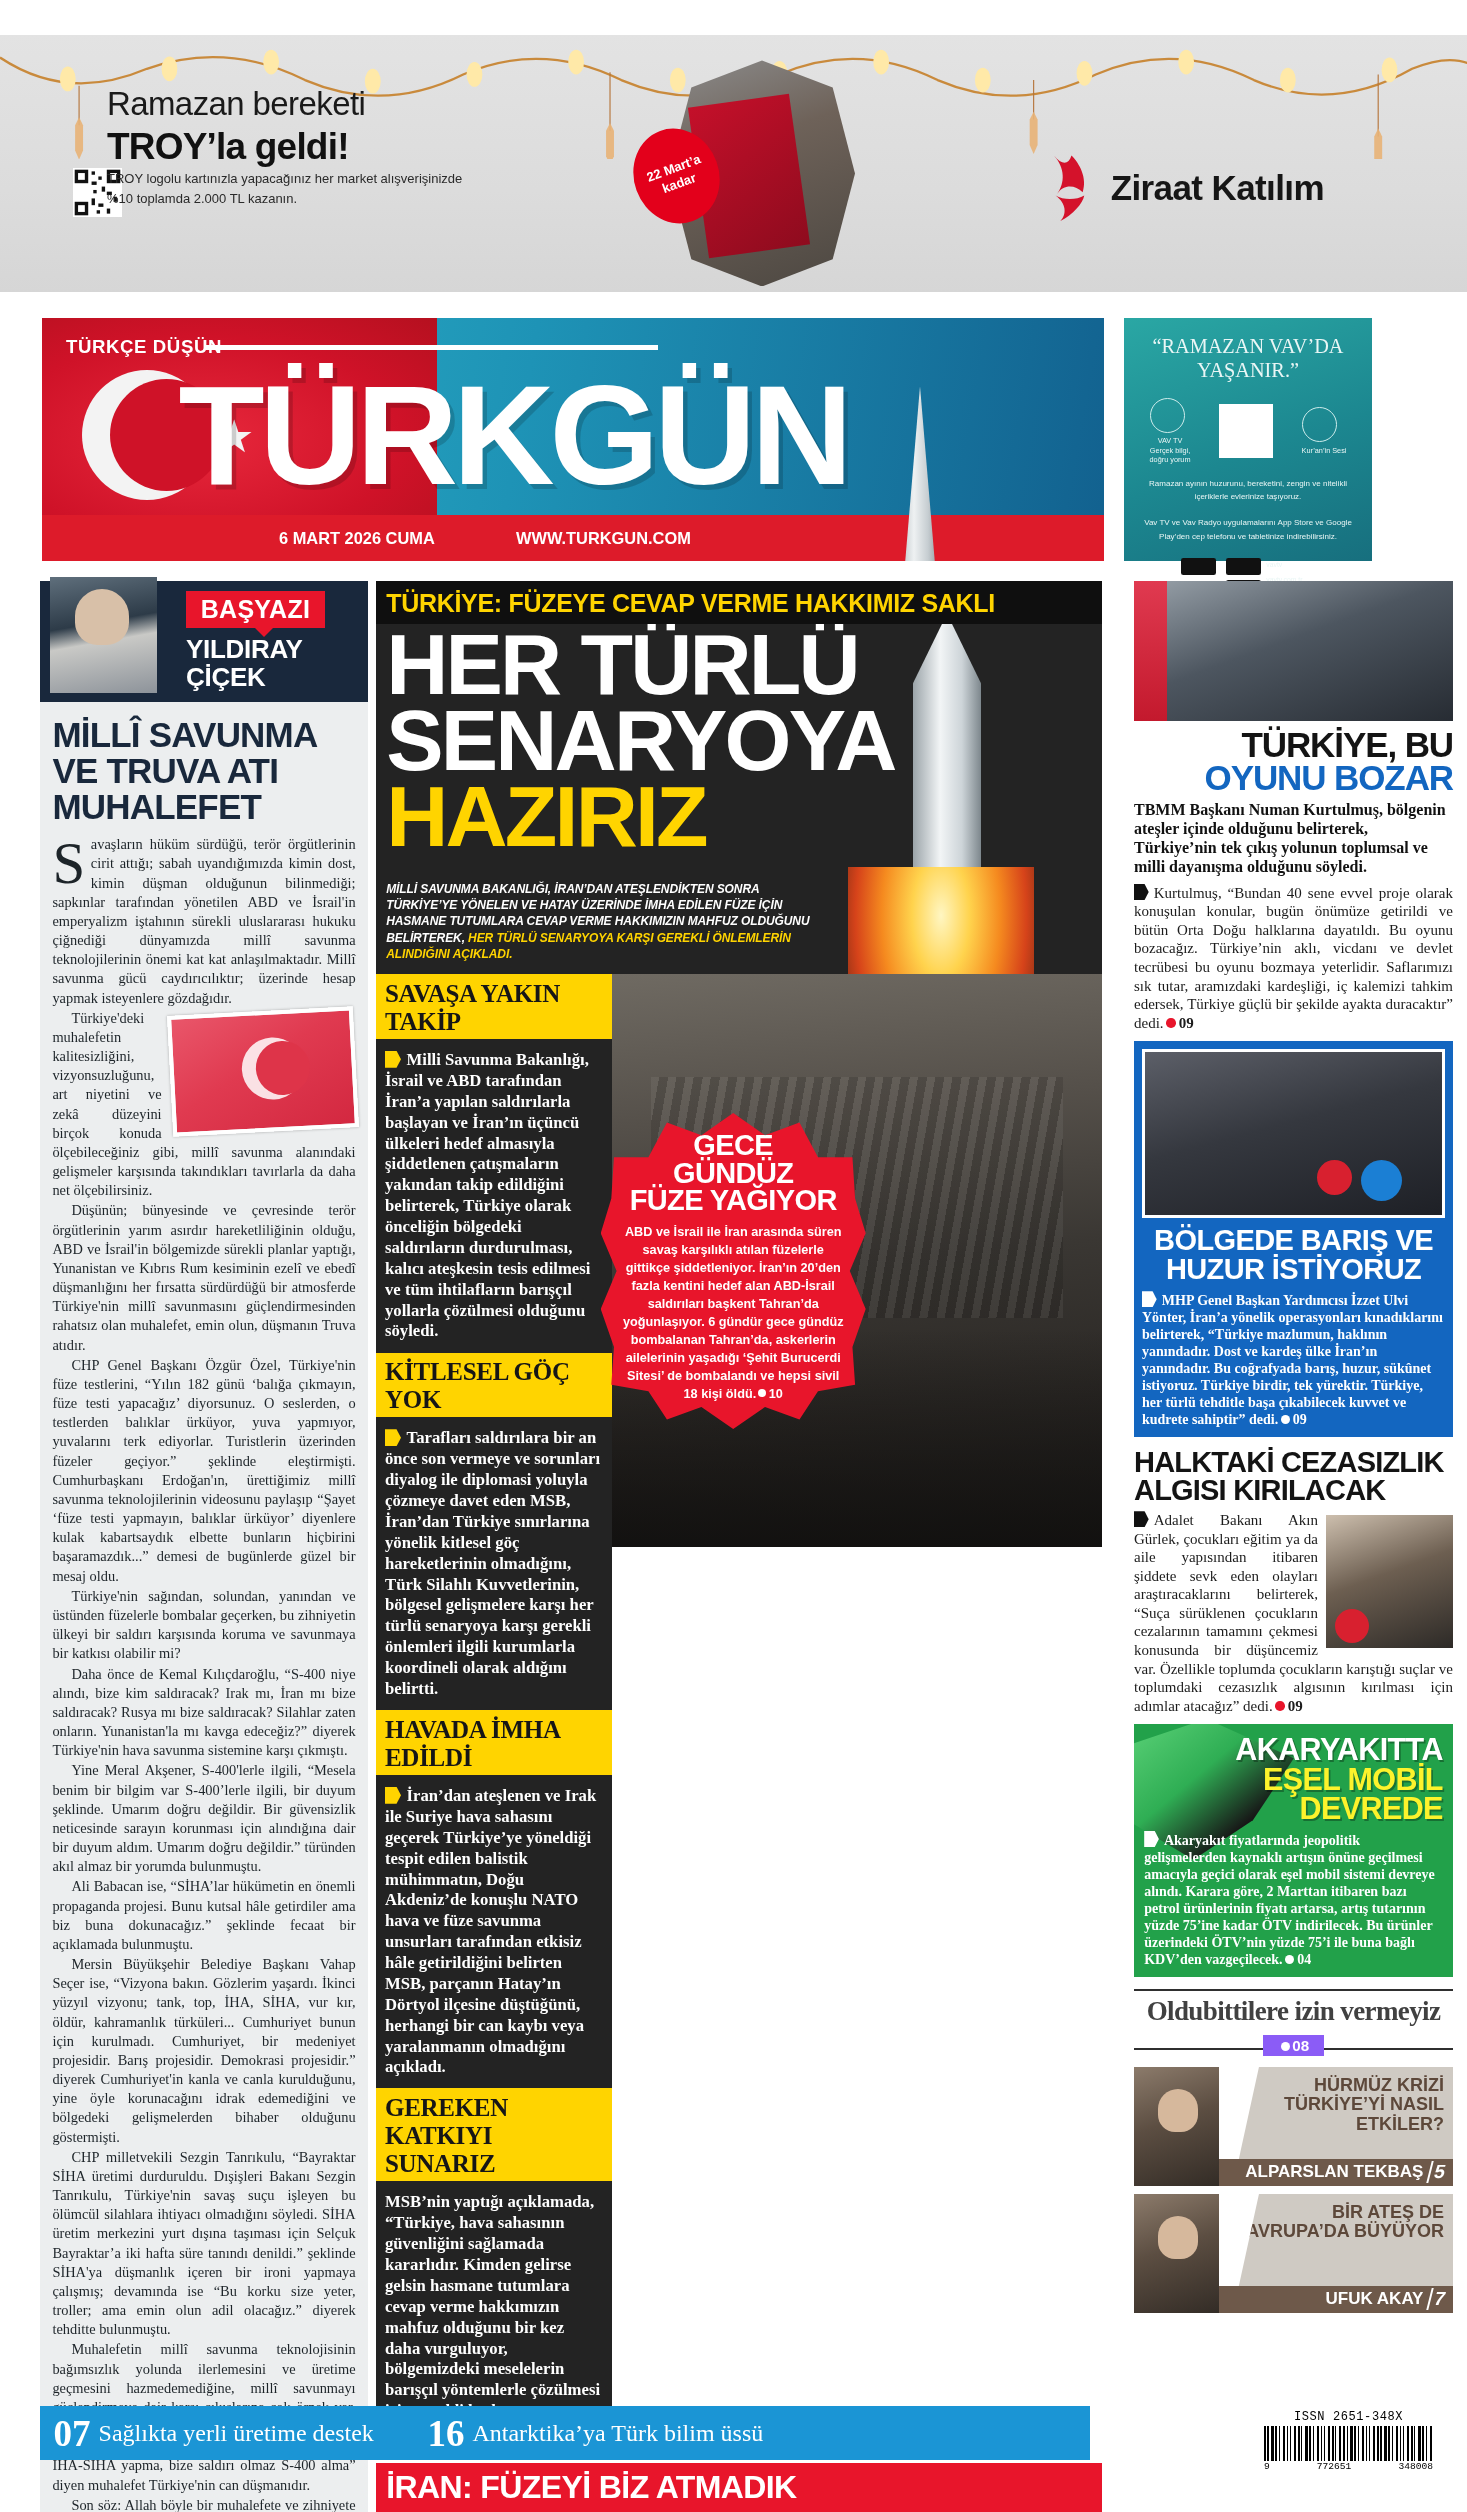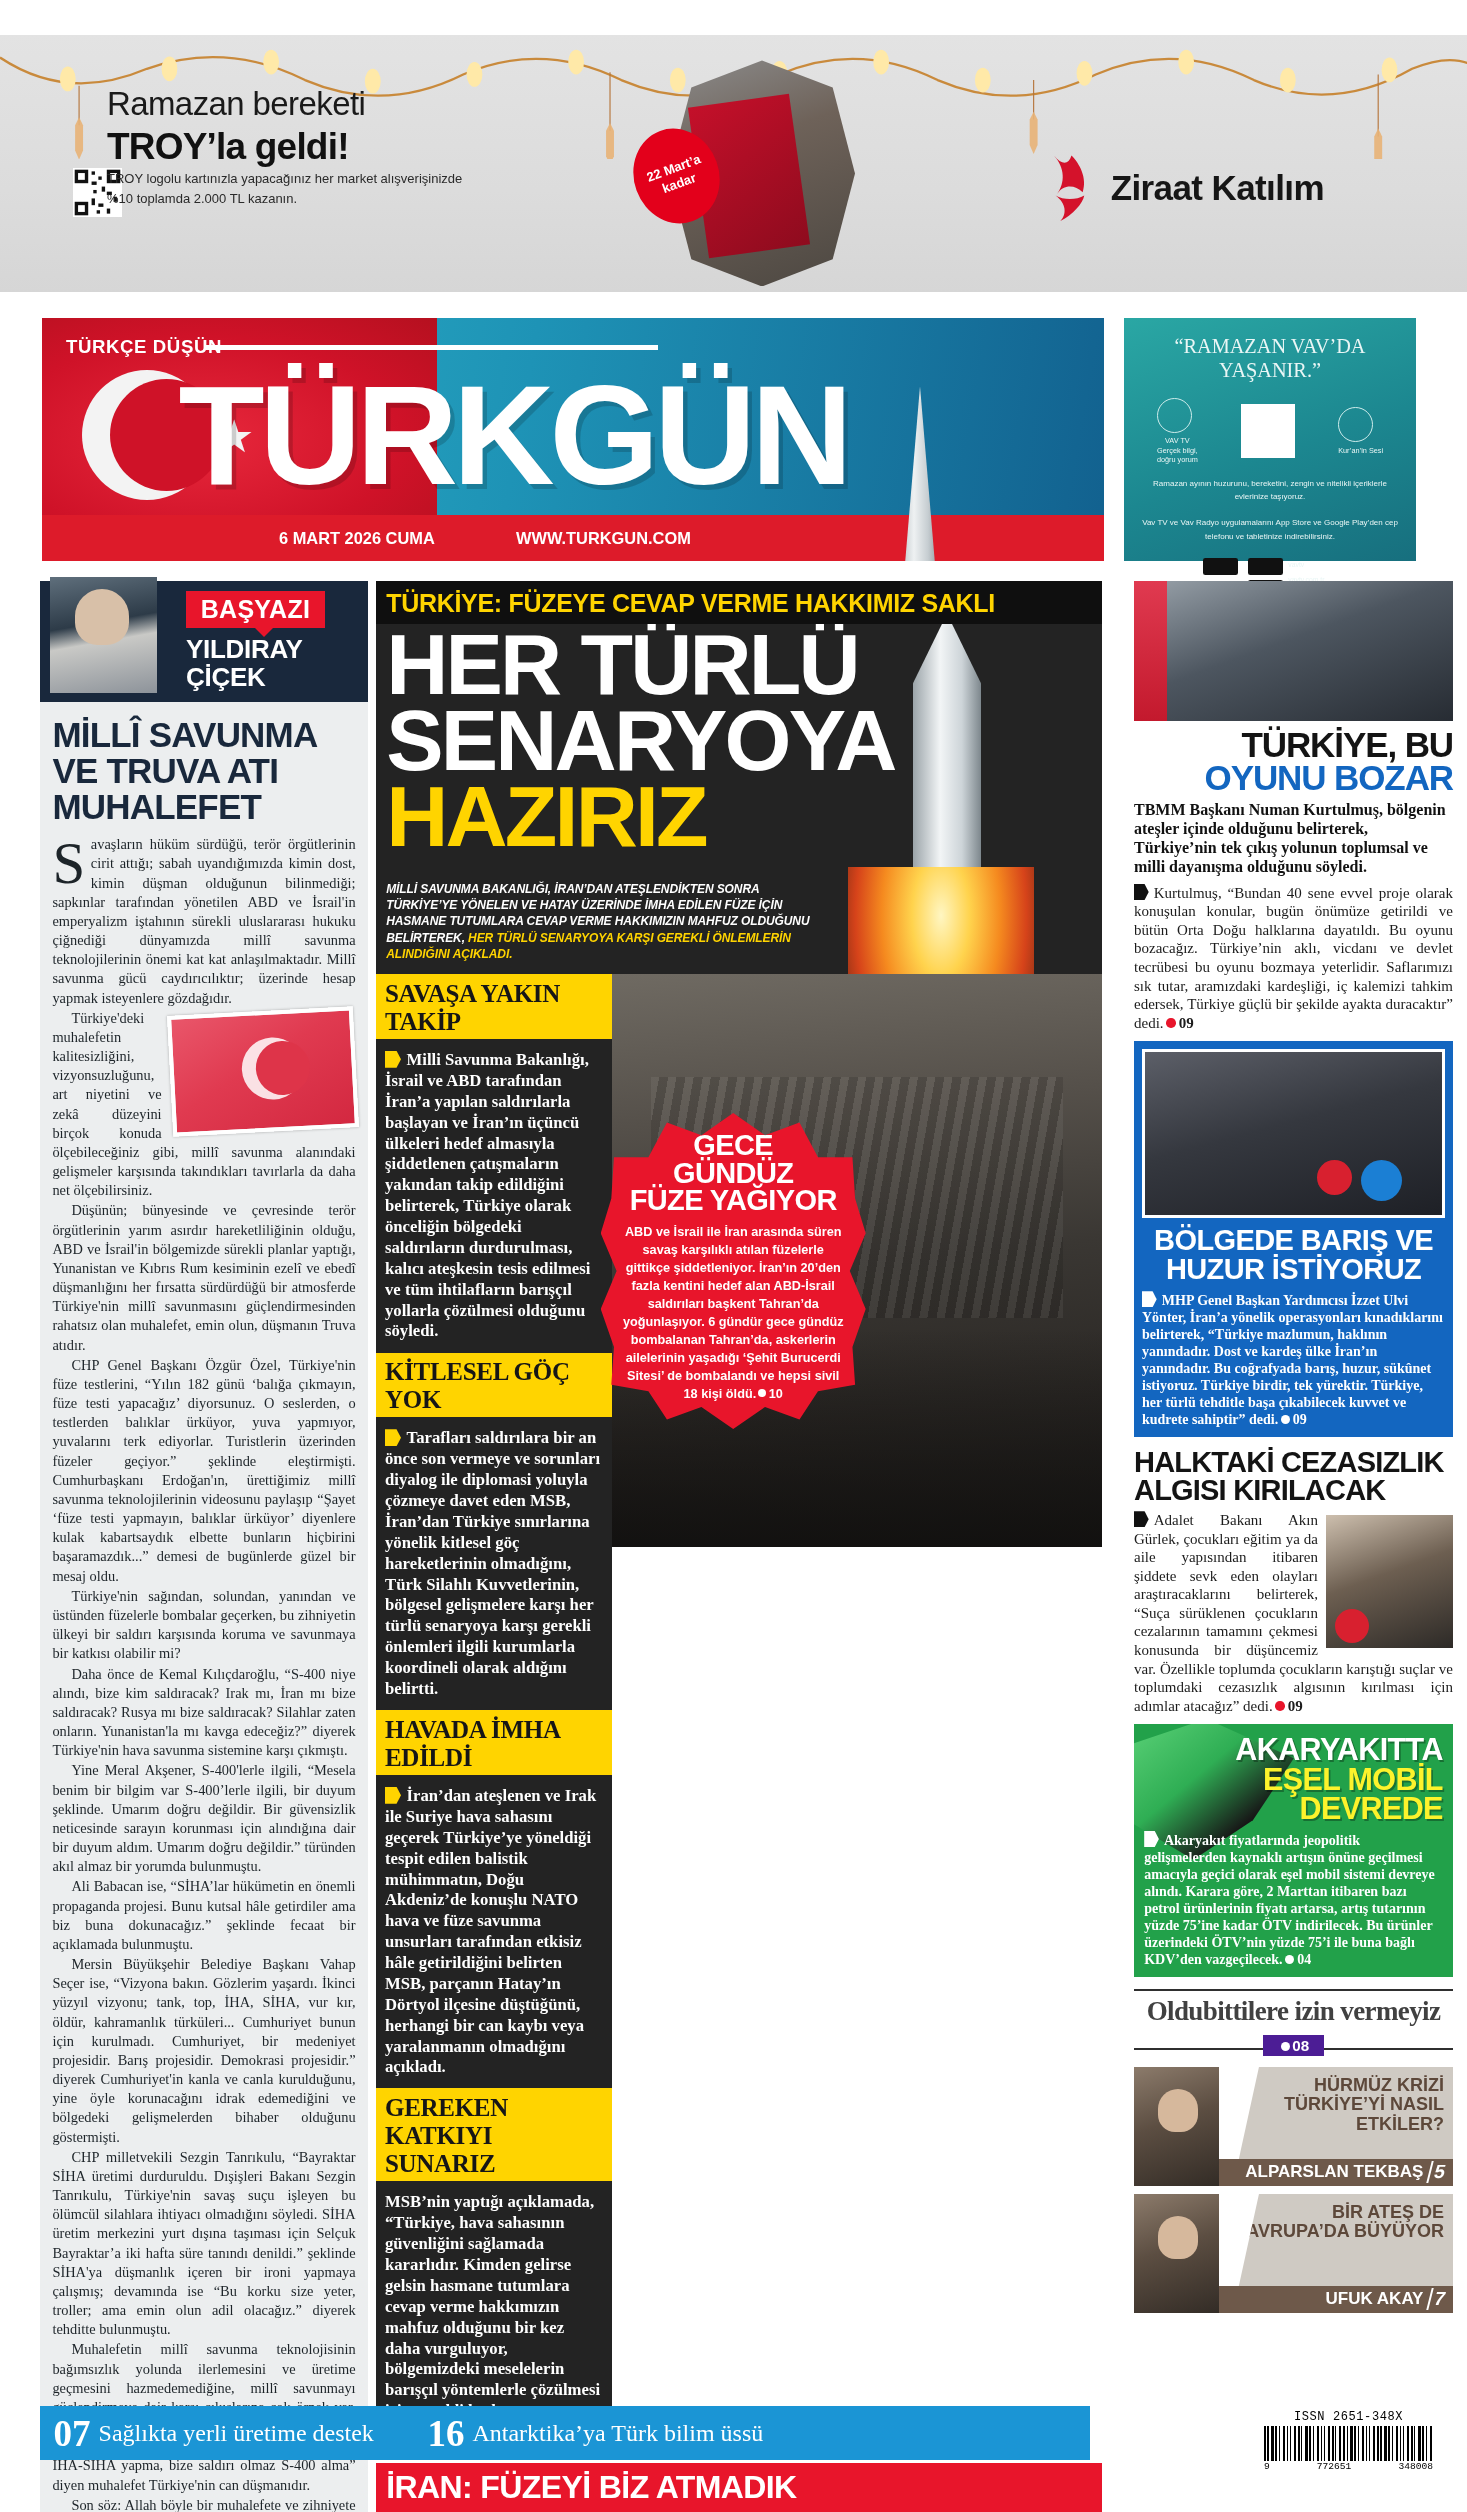--- a/index.html
+++ b/index.html
@@ -56,21 +56,21 @@
   .mast-info { position:absolute; left:0; bottom:0; width:1250px; height:46px;
      display:flex; align-items:center; z-index:6; color:#fff; font-weight:bold; font-size:16.4px;padding-left:8px; }
   .mast-date { position:absolute; left:237px; }
   .mast-url { position:absolute; left:474px; }
   .mast-price { position:absolute; right:73px; }
   .mast-rocket { position:absolute; left:858px; top:68px; width:40px; height:237px;
       background: linear-gradient(90deg,#bcc3c7 0%,#eef1f2 35%,#c6cdd1 70%,#8d969b 100%);
       clip-path: polygon(50% 0, 100% 100%, 0 100%); z-index:7; }
 
   
-  .vav { position:absolute; left:1124px; top:10.2px; width:292px; height:243px;
+  .vav { position:absolute; left:1124px; top:10.2px; width:248px; height:243px;
      background: linear-gradient(160deg,#2aa7a4 0%, #1c8790 55%, #176f7e 100%);
      color:#e9f6f5; padding:12.4px 11.3px; }
   .vav-q { text-align:center; font-size:20.3px; line-height:1.18; font-family:"Liberation Serif",serif; margin-top:4.5px;}
   .vav-icons { display:flex; align-items:center; justify-content:space-around; margin-top:14.7px; }
   .vav-qr { width:54px; height:54px; background:#fff; }
   .vav-circ { width:35px; height:35px; border:1.7px solid #cdeceb; border-radius:50%; }
   .vav-lbl { font-size:7.3px; text-align:center; margin-top:3.4px; line-height:1.3;}
   .vav-p { font-size:8px; text-align:center; line-height:1.7; margin-top:12.4px; }
   .vav-stores { display:flex; gap:5.6px; margin-top:14.7px; align-items:flex-start; justify-content:center;}
   .vav-badge { width:35px; height:17px; background:#111; border-radius:2.3px; }
@@ -192,21 +192,21 @@
      font-size:30.5px; font-weight:bold; line-height:0.98; letter-spacing:-0.6px; color:#fff;
      text-shadow: 1.7px 1.7px 0 rgba(0,0,0,.3); }
   .green-card h2 .ylw { color:#fdf32c; display:block; }
   .green-card p { position:relative; z-index:3; color:#fff; font-size:14px; line-height:1.22;
      font-weight:bold; padding:6.8px 10.2px 0; font-family:"Liberation Serif",serif; }
 
   .oldu { margin-top:11.3px; border-top:2.3px solid #2f2f2f; border-bottom:2.3px solid #2f2f2f; padding:5.6px 0 0;
      position:relative; }
   .oldu h3 { font-size:27px; font-weight:bold; color:#414141; text-align:center; letter-spacing:-0.6px;
      font-family:"Liberation Serif",serif; }
-  .oldu-pg { display:inline-block; background:#4c1d95; color:#fff; font-size:15.2px; font-weight:bold;
+  .oldu-pg { display:inline-block; background:#8b5cf6; color:#fff; font-size:15.2px; font-weight:bold;
      padding:1.7px 14.7px; position:relative; top:8px; }
   .oldu-wrap { text-align:center; }
 
   .writer { display:flex; margin-top:17px; height:119px; background:#cfcac3; }
   .writer-ph { width:85px; background:linear-gradient(160deg,#8c7b6b 0%,#5c4e42 45%,#332c26 100%); position:relative;}
   .writer-ph:after{content:"";position:absolute;left:24px;top:22.6px;width:40px;height:43px;border-radius:20px 20px 17px 17px;background:#d6b89c;}
   .writer-mid { flex:1; position:relative; }
   .writer-mid:before{content:"";position:absolute;left:0;top:0;width:40px;height:100%;background:#fff;
      clip-path: polygon(0 0,100% 0,35% 100%,0 100%);}
   .writer-ttl { text-align:right; padding:9px 9px 0; font-size:18px; font-weight:bold; color:#5d483a;

